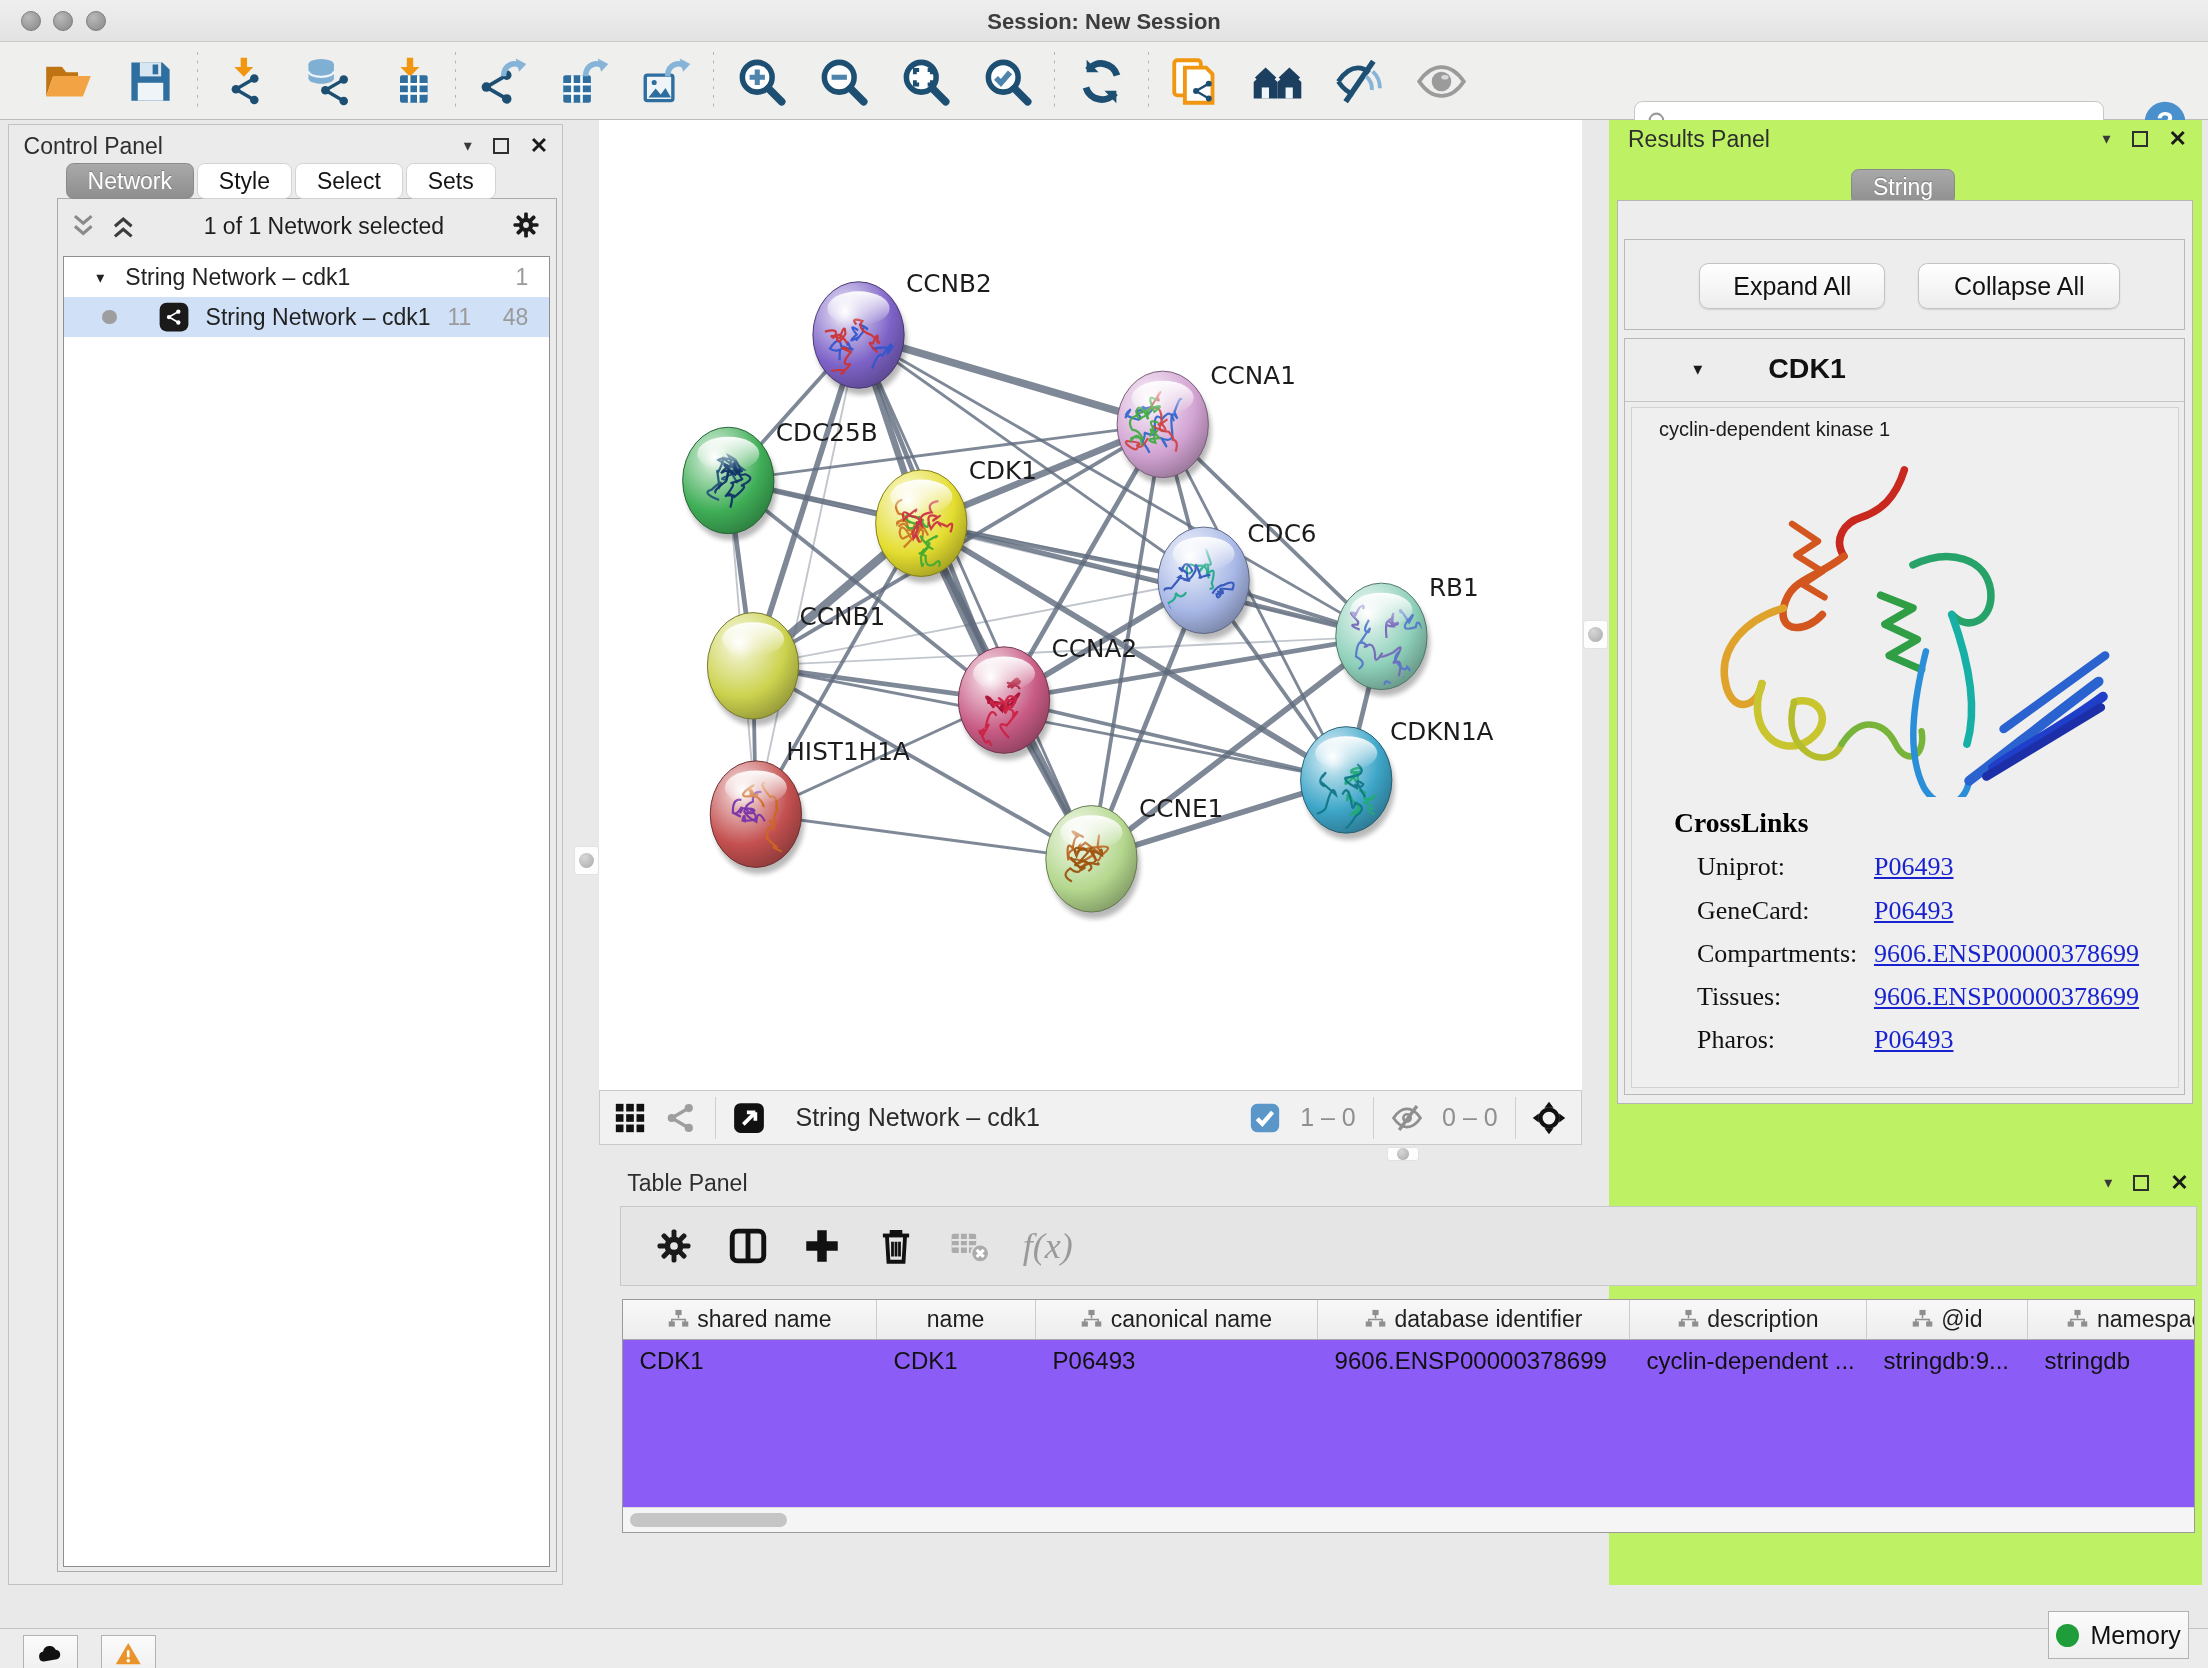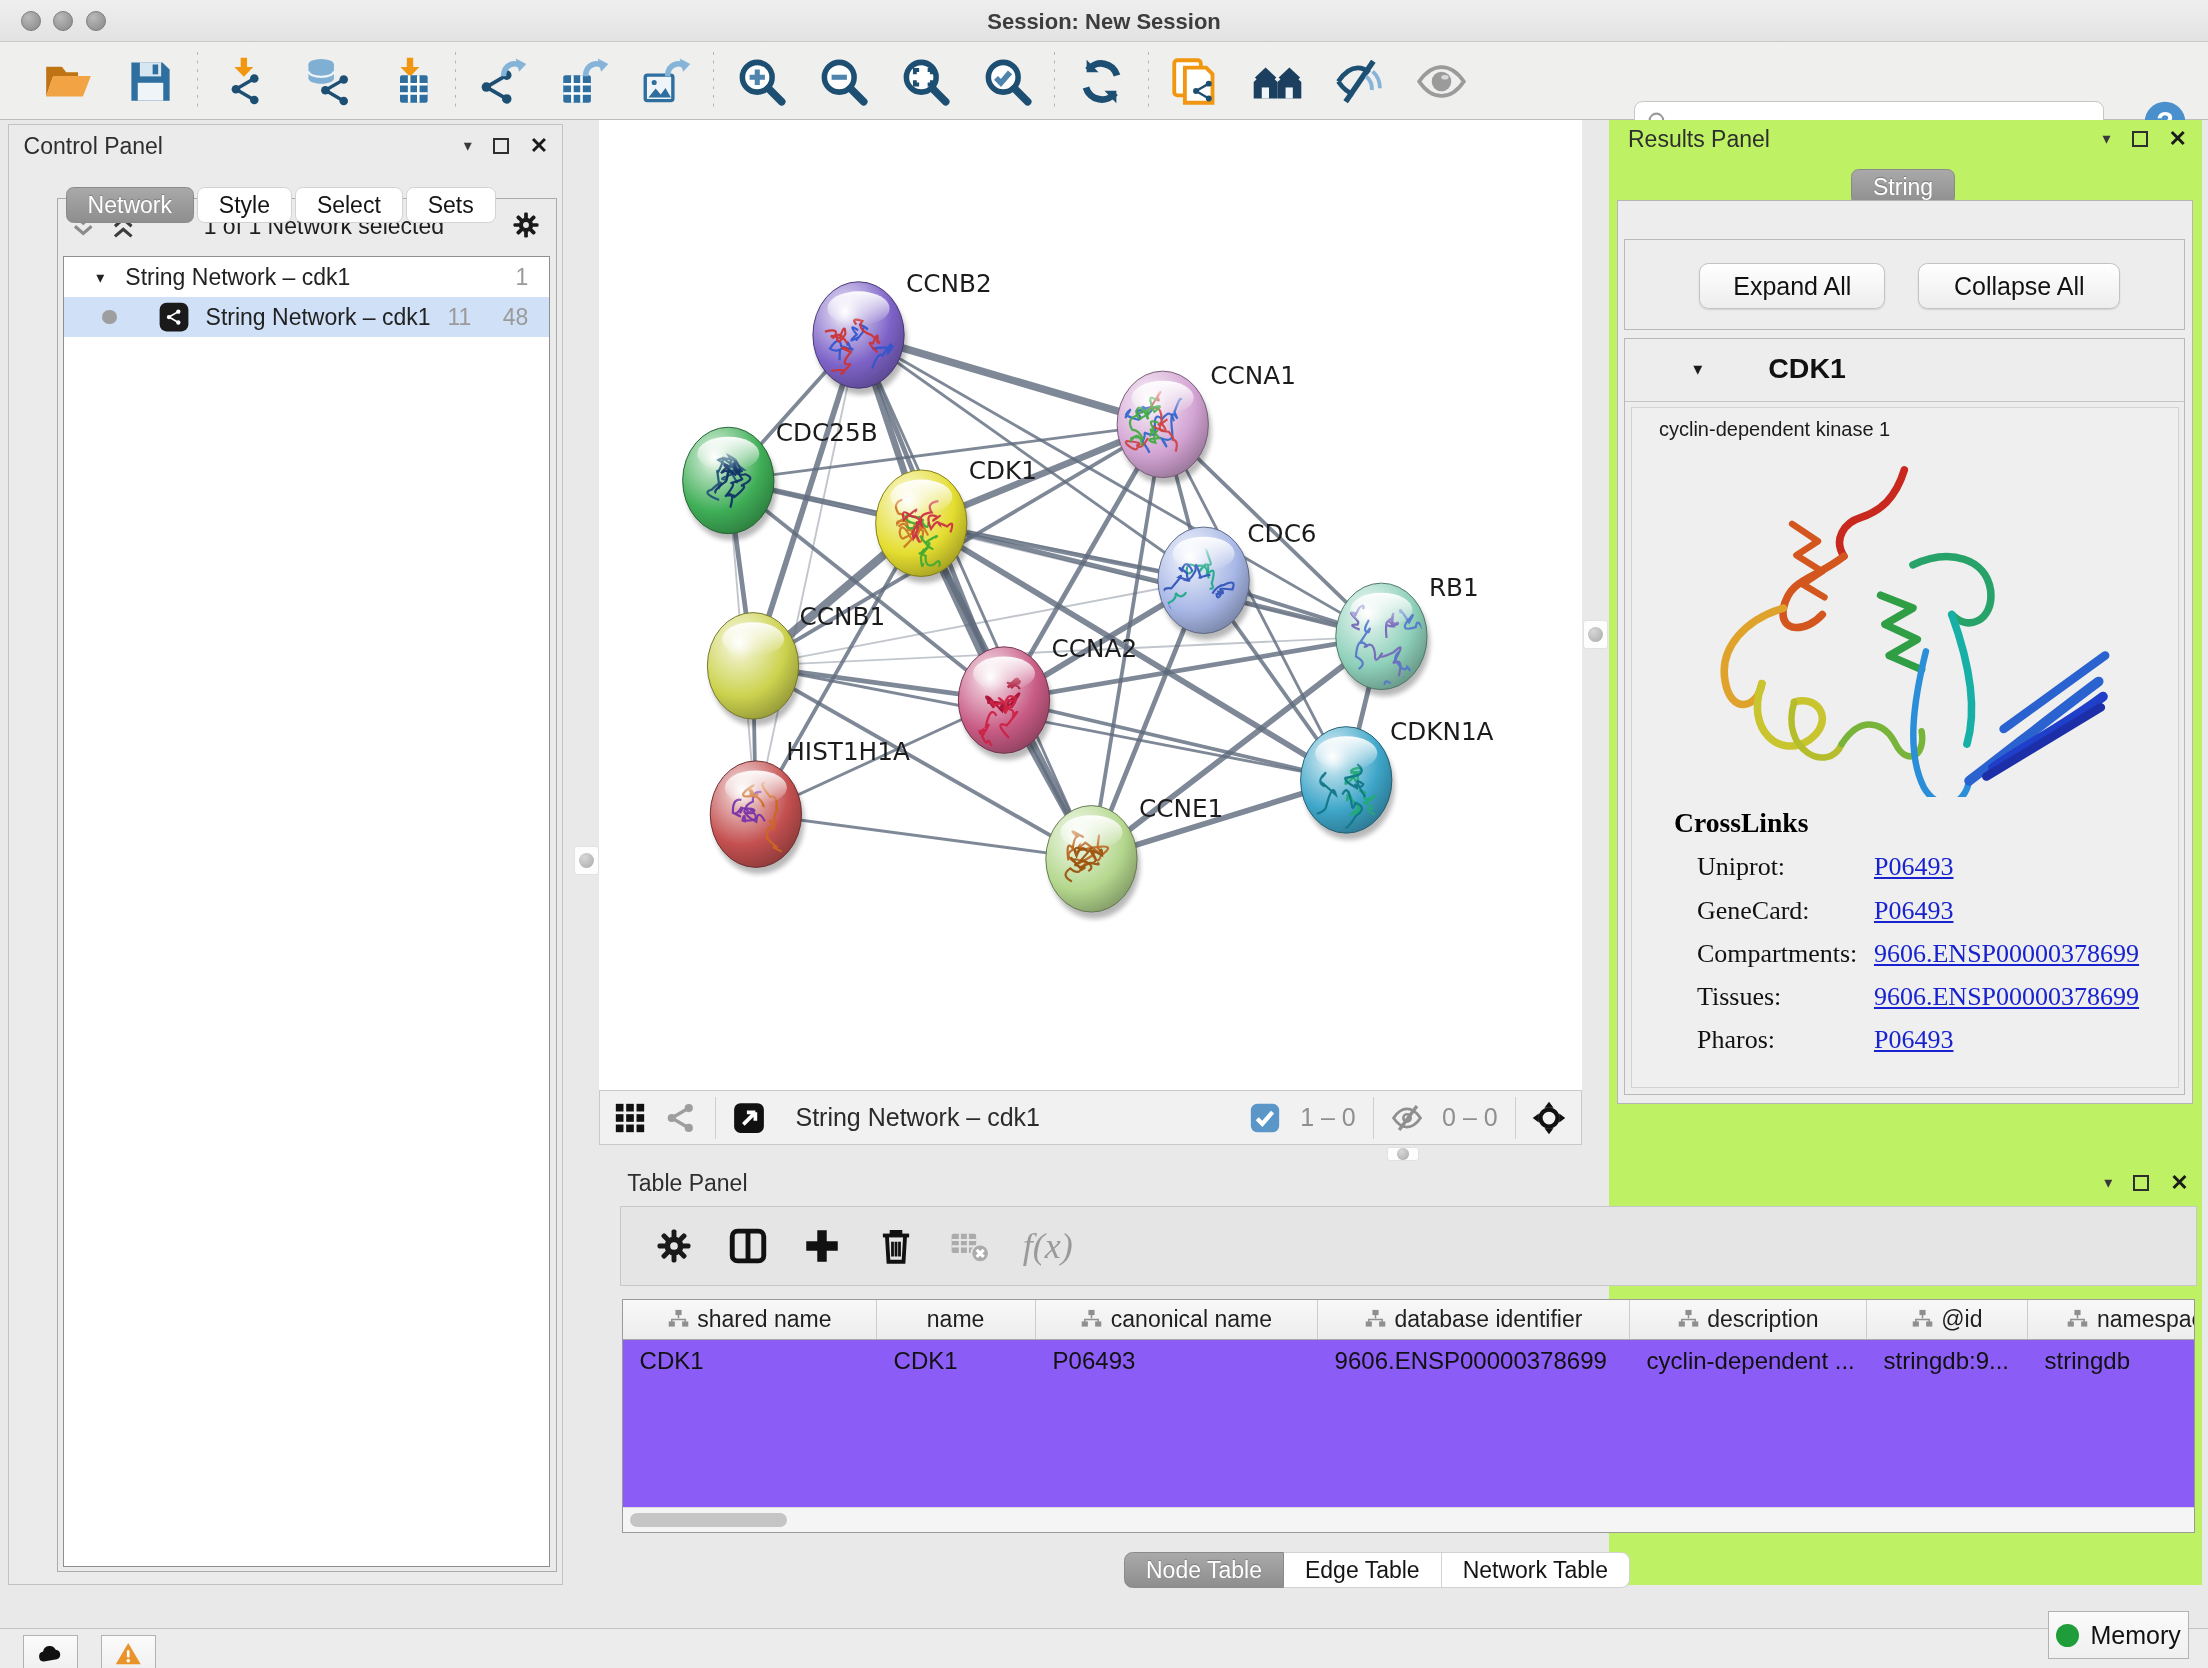--- a/index.html
+++ b/index.html
@@ -42,21 +42,21 @@
     padding:0 21px; font-size:23px; border:1px solid #d2d2d2; background:#fff;
     border-radius:7.6px; color:#141414; }
   .tab.sel { background:linear-gradient(#a9a9a9,#8e8e8e); color:#fff; border-color:#8a8a8a;
     text-shadow:0 -1px 1px rgba(0,0,0,.25); }
 
   
   #control-panel { position:absolute; left:7.6px; top:124px; width:555px; height:1461px;
     background:#ebebeb; border:1px solid #c2c2c2; }
   #cp-title { position:absolute; left:15px; top:7.6px; }
   #cp-ctrls { right:13.3px; top:7.6px; }
-  #cp-tabs { position:absolute; left:57px; top:38px; display:flex; gap:2.9px; z-index:2;margin-top:24px; }
+  #cp-tabs { position:absolute; left:57px; top:38px; display:flex; gap:2.9px; z-index:2; }
   #cp-box { position:absolute; left:48px; top:73px; width:500px; height:1374px;
     border:1px solid #ababab; background:#ebebeb; }
   #cp-head { position:absolute; left:0; top:0; width:100%; height:55px; display:flex; align-items:center; }
   #cp-head svg.chev { width:28.5px; height:28.5px; margin-left:11.4px; }
   #cp-status { flex:1; text-align:center; font-size:23px; color:#1d1d1d; }
   #cp-gear { margin-right:13.3px; }
   #cp-gear svg { width:32px; height:32px; }
   #cp-tree { position:absolute; left:5.7px; top:57px; width:487px; height:1311px;
     background:#fff; border:1px solid #8f8f8f; }
   .tree-row { position:relative; width:100%; height:40px; display:flex; align-items:center; font-size:23px; }
@@ -1006,25 +1006,20 @@
           <div class="td" style="width: 282px;">P06493</div>
           <div class="td" style="width: 312px;">9606.ENSP00000378699</div>
           <div class="td" style="width: 237px;">cyclin-dependent ...</div>
           <div class="td" style="width: 161px;">stringdb:9...</div>
           <div class="td" style="width: 228px;">stringdb</div>
         </div>
       <div id="tp-hscroll">
         <div id="tp-thumb"></div>
       </div>
     </div>
-    <div id="tp-tabs">
-        <div class="tab sel">Node Table</div>
-        <div class="tab">Edge Table</div>
-        <div class="tab">Network Table</div>
-      </div>
   </div>
 
   <div id="statusbar">
     <div class="sb-btn" style="left:23px">
       <svg viewBox="0 0 24 24">
         <path d="M6.7 18.2a4.3 4.3 0 0 1-.7-8.5 5.6 5.6 0 0 1 10.6-1.5 4.1 4.1 0 0 1 .9 8z" fill="#111"></path>
       </svg>
     </div>
     <div class="sb-btn" style="left:101px">
       <svg viewBox="0 0 24 24">

